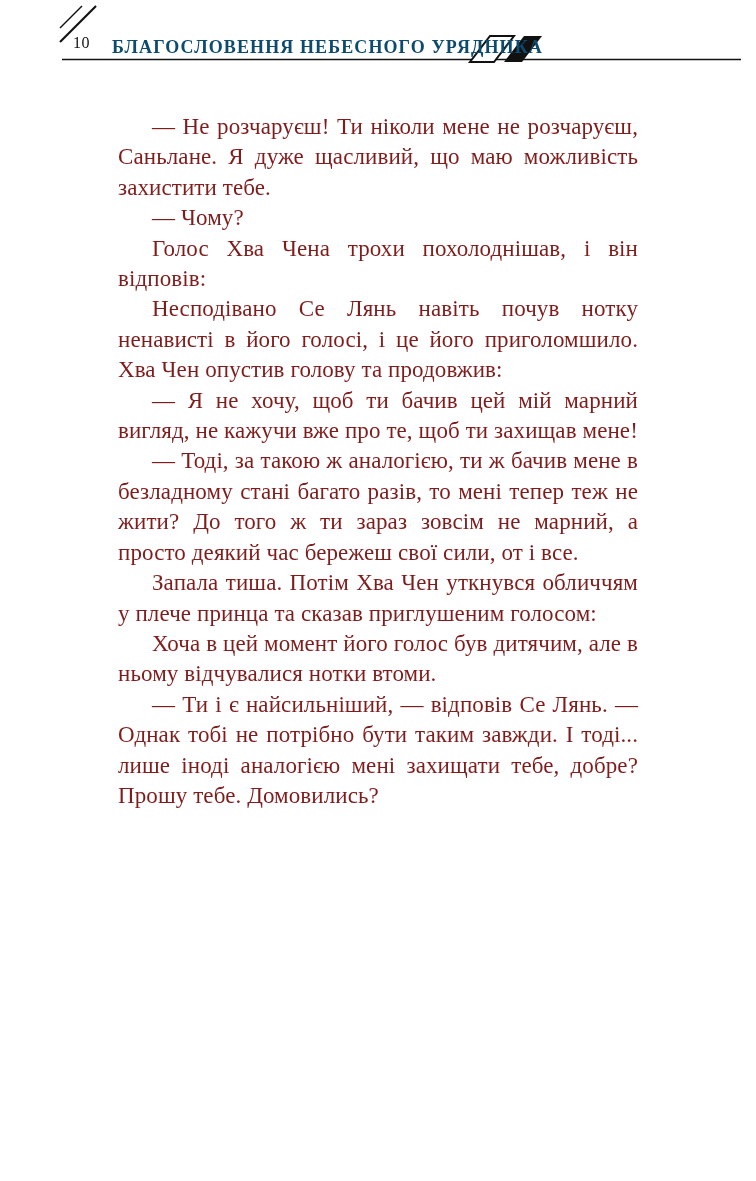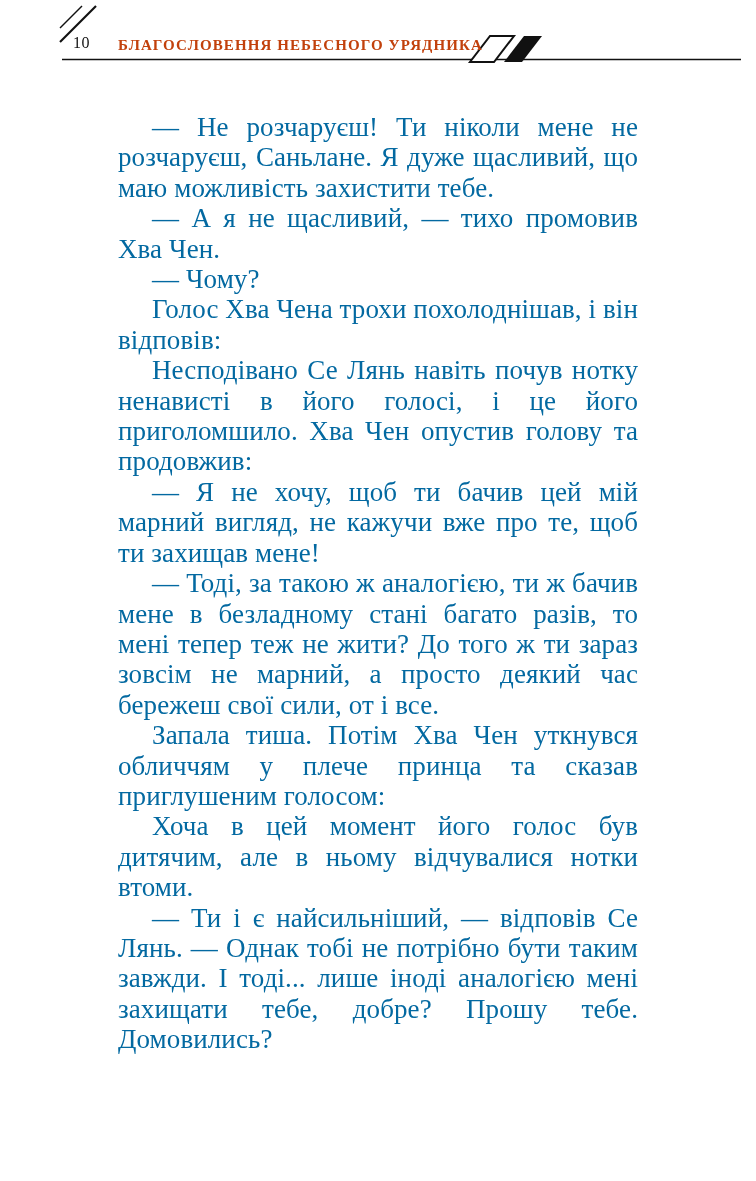--- a/index.html
+++ b/index.html
@@ -26,38 +26,38 @@
   .page-number {
     position: absolute;
     left: 73px;
     top: 34px;
     font-size: 16px;
     letter-spacing: .5px;
     color: #111111;
   }
   .running-title {
     position: absolute;
-    left: 118px;
+    left: 112px;
     top: 37px;
-    font-size: 15px;
+    font-size: 18px;
     font-weight: bold;
     letter-spacing: 1.1px;
     white-space: nowrap;
-    color: #c2410c;
+    color: #0c4a6e;
   }
   .body-text {
     position: absolute;
     left: 118px;
     top: 112px;
     width: 520px;
-    font-size: 27px;
+    font-size: 23px;
     line-height: 30.4px;
     letter-spacing: .1px;
     text-align: justify;
-    color: #0369a1;
+    color: #7f1d1d;
   }
   .para {
     margin: 0;
     text-indent: 34px;
   }
 </style>
 </head>
 <body>
 
 <div class="page">
@@ -70,21 +70,20 @@
       <polygon points="470,62 494,62 514,36 490,36" fill="#ffffff" stroke="#111111" stroke-width="2"></polygon>
       <polygon points="504,62 522,62 542,36 524,36" fill="#111111"></polygon>
     </svg>
     <span class="page-number">10</span>
     <span class="running-title">БЛАГОСЛОВЕННЯ НЕБЕСНОГО УРЯДНИКА</span>
   </header>
 
   <main class="body-text">
 
   <p class="para">— Не розчаруєш! Ти ніколи мене не розчаруєш, Саньлане. Я дуже щасливий, що маю можливість захистити тебе.</p>
-      <p class="para">— А я не щасливий, — тихо промовив Хва Чен.</p>
       <p class="para">— Чому?</p>
       <p class="para">Голос Хва Чена трохи похолоднішав, і він відповів:</p>
       <p class="para">Несподівано Се Лянь навіть почув нотку ненависті в його голосі, і це його приголомшило. Хва Чен опустив голову та продовжив:</p>
       <p class="para">— Я не хочу, щоб ти бачив цей мій марний вигляд, не кажучи вже про те, щоб ти захищав мене!</p>
       <p class="para">— Тоді, за такою ж аналогією, ти ж бачив мене в безладному стані багато разів, то мені тепер теж не жити? До того ж ти зараз зовсім не марний, а просто деякий час бережеш свої сили, от і все.</p>
       <p class="para">Запала тиша. Потім Хва Чен уткнувся обличчям у плече принца та сказав приглушеним голосом:</p>
       <p class="para">Хоча в цей момент його голос був дитячим, але в ньому відчувалися нотки втоми.</p>
       <p class="para">— Ти і є найсильніший, — відповів Се Лянь. — Однак тобі не потрібно бути таким завжди. І тоді... лише іноді аналогією мені захищати тебе, добре? Прошу тебе. Домовились?</p>
     </main>
 

